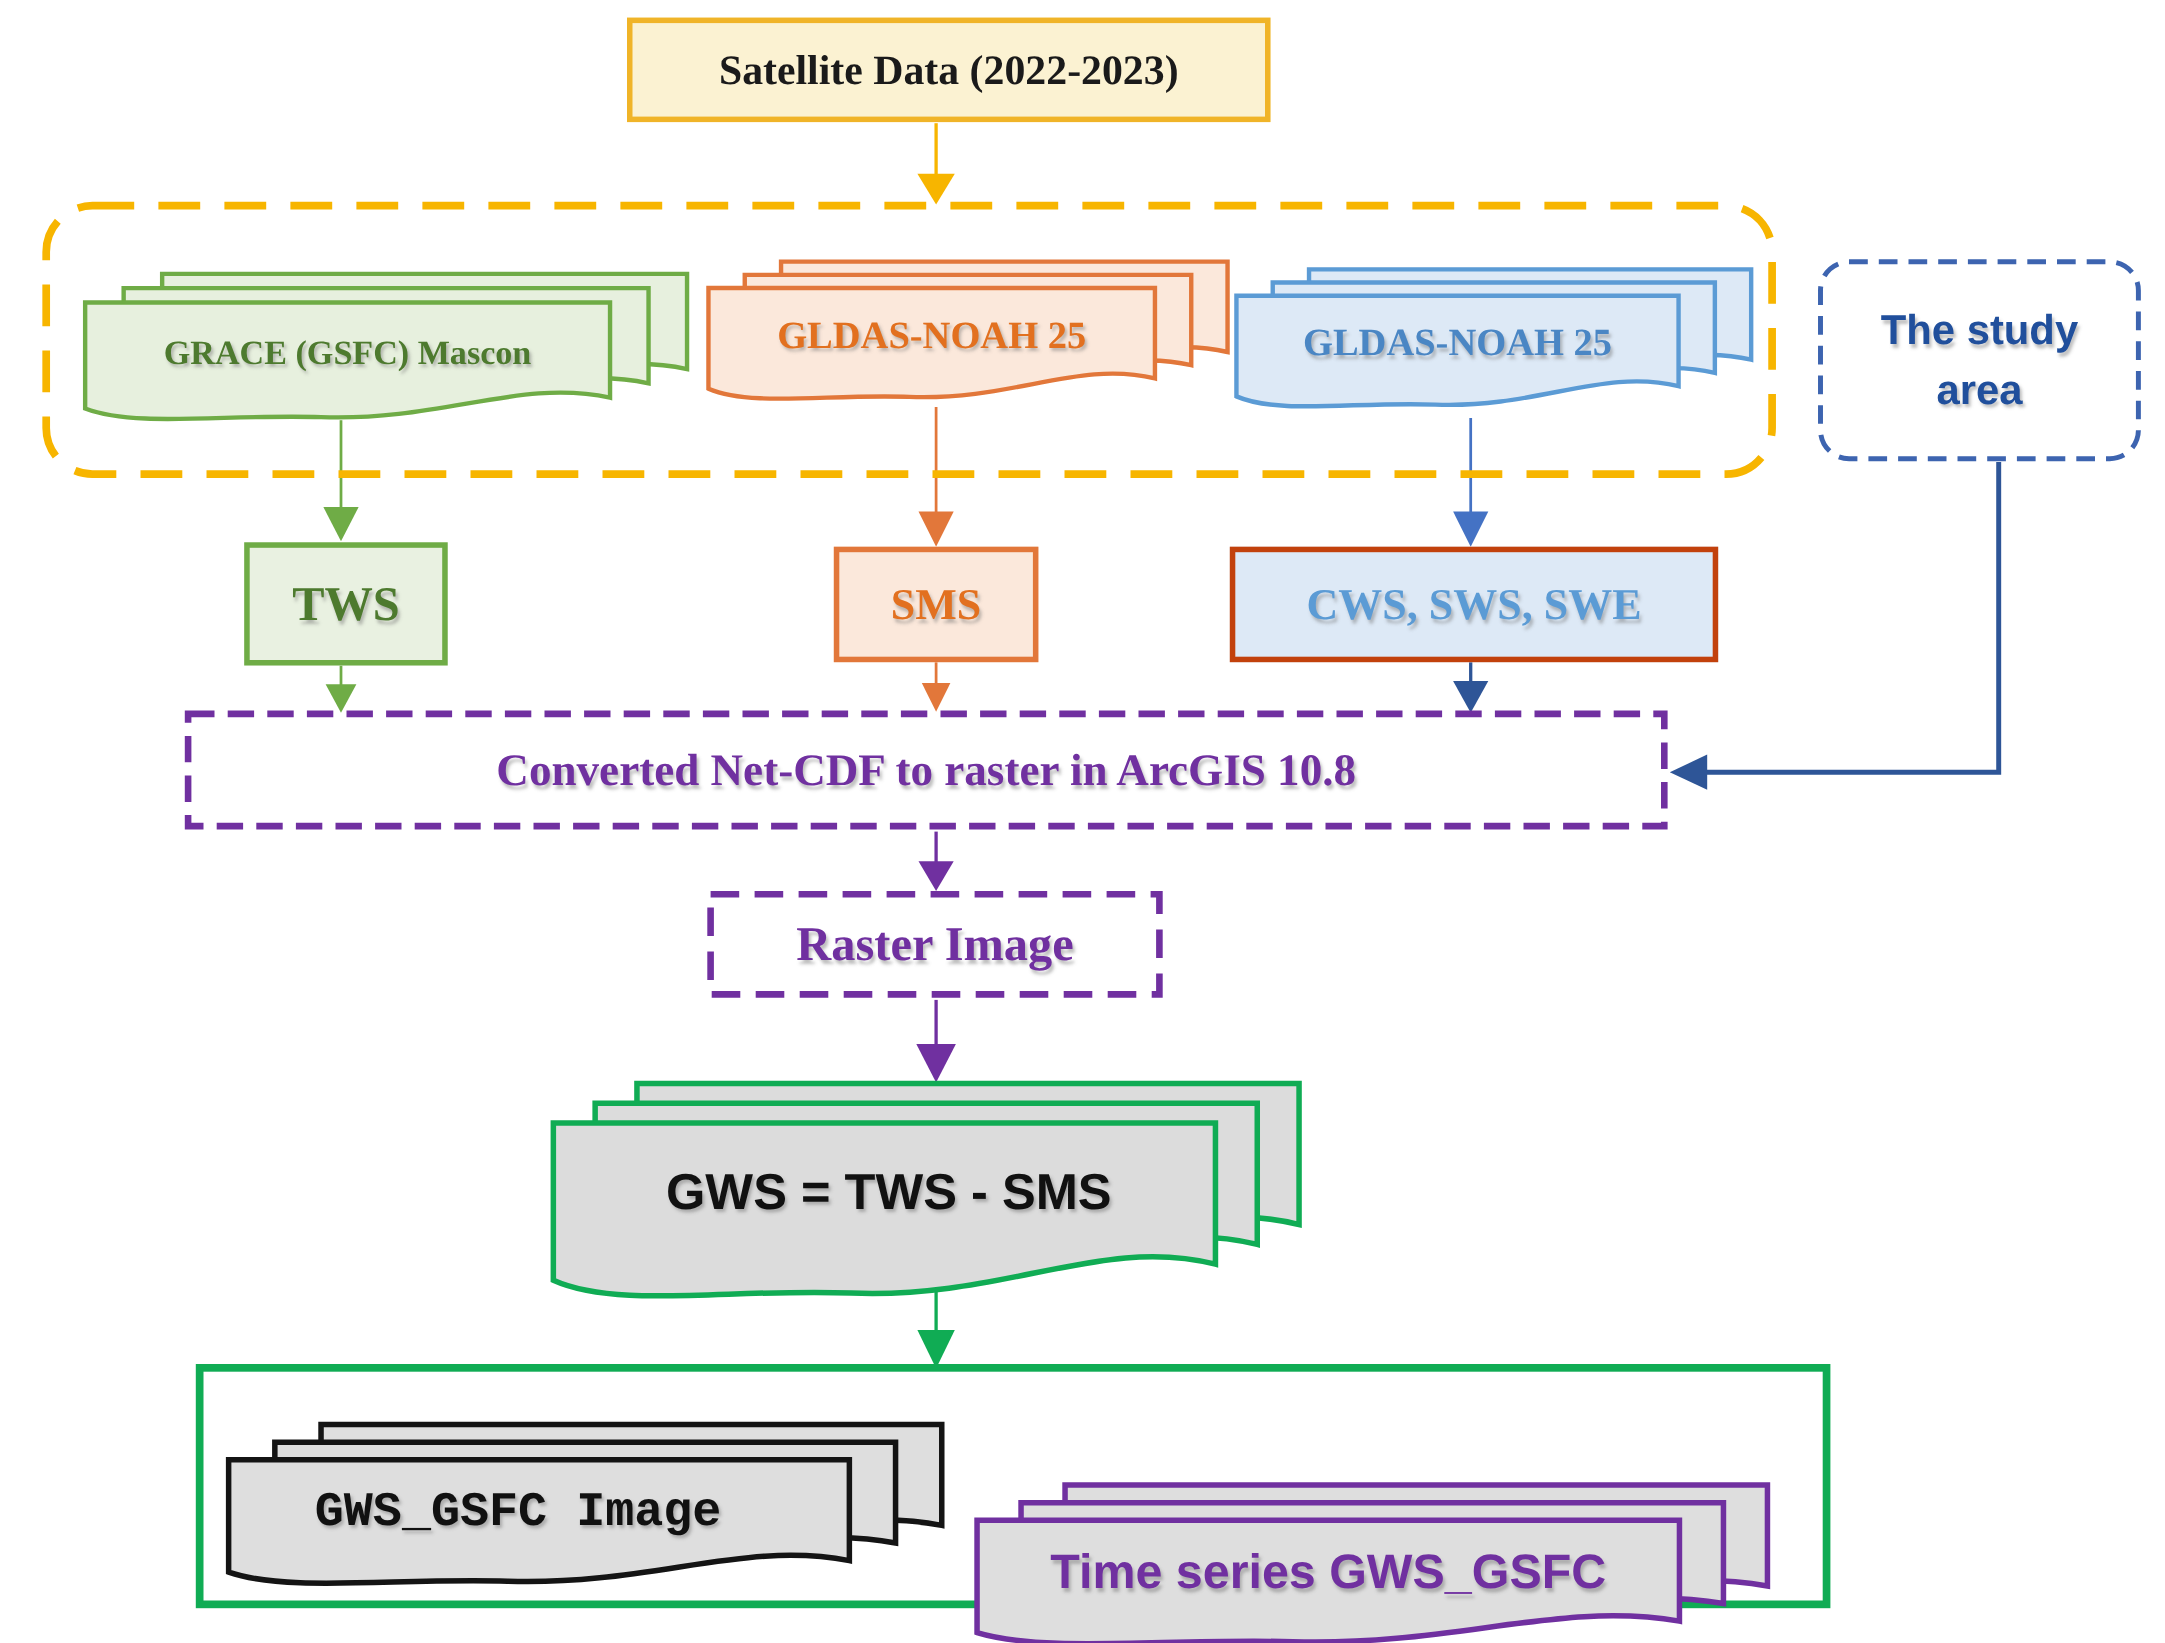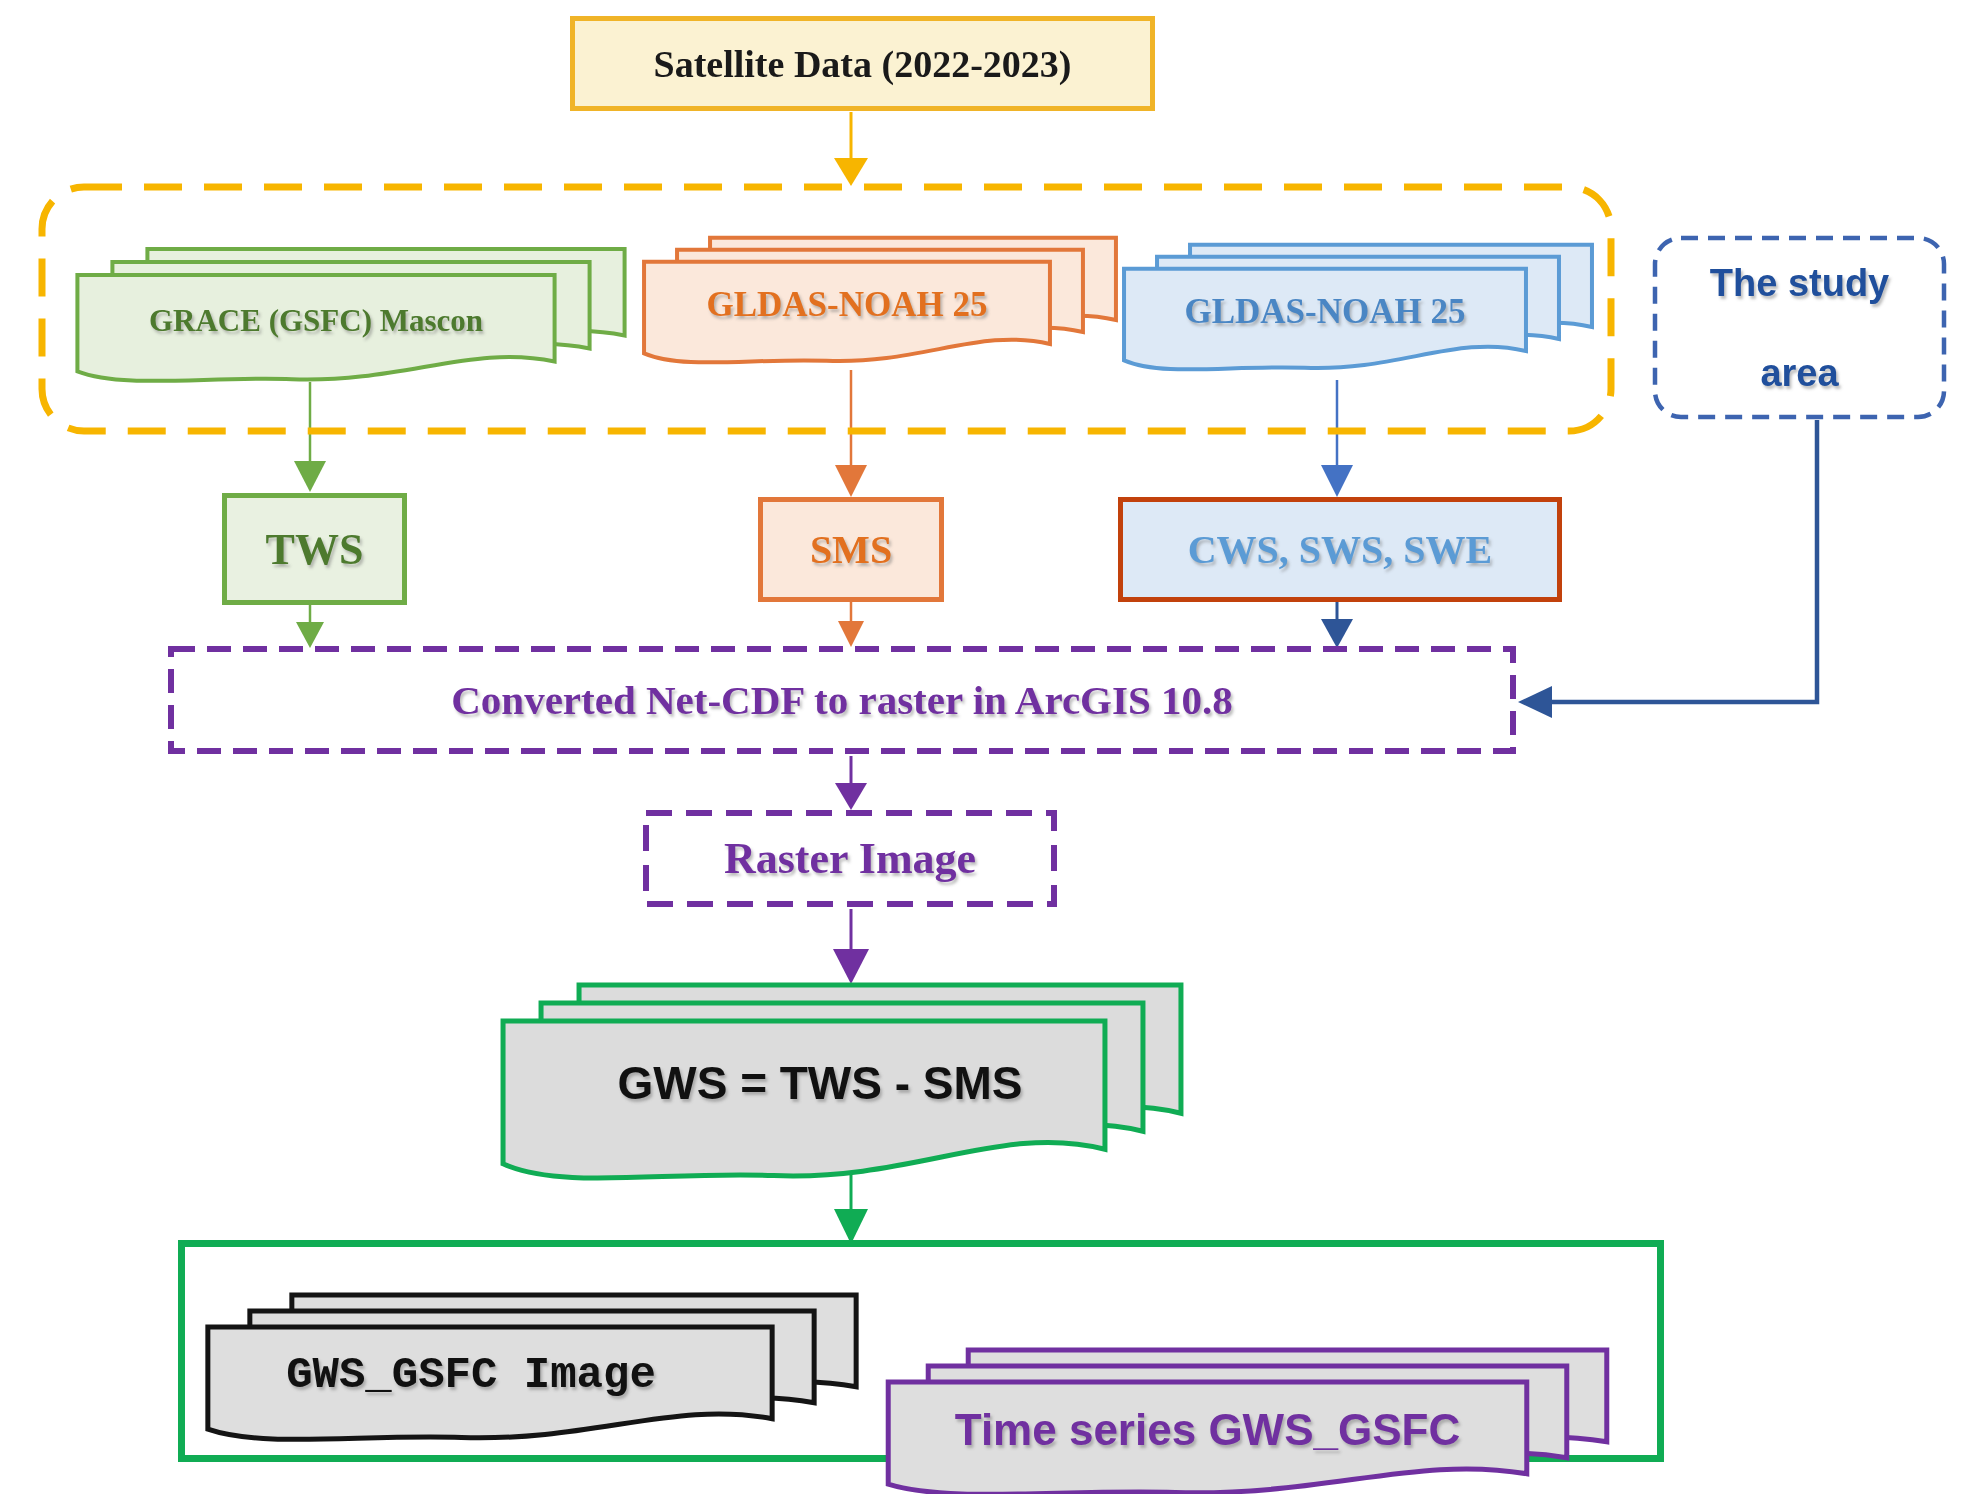--- a/index.html
+++ b/index.html
@@ -20,21 +20,21 @@
              background:#E9F1E1; border:5px solid #6FAC46;
              font-size:44px; color:#4D7A2E; }
   .sms-box { left:758px; top:497px; width:186px; height:105px;
              background:#FBE8DB; border:5px solid #E2773A;
              font-size:40px; color:#E2701F; }
   .cws-box { left:1118px; top:497px; width:444px; height:105px;
              background:#DDE9F6; border:5px solid #c2410c;
              font-size:40px; color:#5B9BD5; }
 
   .study-box { left:1652px; top:235px; width:295px; height:185px;
-               font-size:38px; color:#204F9C; line-height:90px; padding:0 28px; }
+               font-size:38px; color:#204F9C; line-height:54px; padding:0 28px; }
 
   .converted-box { left:168px; top:646px; width:1348px; height:108px;
                    font-size:41px; color:#7030A0; }
   .raster-box { left:643px; top:810px; width:414px; height:97px;
                 font-size:44px; color:#7030A0; }
 
   .dashed-frame { position:absolute; overflow:visible; }
 
   .container-green { position:absolute; left:178px; top:1240px; width:1486px; height:222px;
                      border:7px solid #10AC54; background:#ffffff; }
@@ -193,21 +193,21 @@
   <div class="stack stack-gws" style="left:500px; top:982px; width:684px; height:211px;">
     <svg class="doc" style="left:76px; top:0; width:608px; height:175px;" viewBox="0 0 400 120" preserveAspectRatio="none">
         <path d="M2,2 L398,2 L398,90 C330,72 272,112 180,108 C108,105 40,118 2,100 Z"></path>
       </svg>
     <svg class="doc" style="left:38px; top:18px; width:608px; height:175px;" viewBox="0 0 400 120" preserveAspectRatio="none">
         <path d="M2,2 L398,2 L398,90 C330,72 272,112 180,108 C108,105 40,118 2,100 Z"></path>
       </svg>
     <svg class="doc" style="left:0; top:36px; width:608px; height:175px;" viewBox="0 0 400 120" preserveAspectRatio="none">
         <path d="M2,2 L398,2 L398,90 C330,72 272,112 180,108 C108,105 40,118 2,100 Z"></path>
       </svg>
-    <div class="stack-label sans shadow lbl-gws" style="left:16px; top:36px; width:608px; height:130px;">GWS = TWS - SMS</div>
+    <div class="stack-label sans shadow lbl-gws" style="left:4px; top:36px; width:608px; height:130px;">GWS = TWS - SMS</div>
   </div>
 
   <div class="container-green"></div>
 
   <div class="stack stack-black" style="left:205px; top:1293px; width:654px; height:157px;">
     <svg class="doc" style="left:84px; top:0; width:570px; height:125px;" viewBox="0 0 400 120" preserveAspectRatio="none">
         <path d="M2,2 L398,2 L398,90 C330,72 272,112 180,108 C108,105 40,118 2,100 Z"></path>
       </svg>
     <svg class="doc" style="left:42px; top:16px; width:570px; height:125px;" viewBox="0 0 400 120" preserveAspectRatio="none">
         <path d="M2,2 L398,2 L398,90 C330,72 272,112 180,108 C108,105 40,118 2,100 Z"></path>

